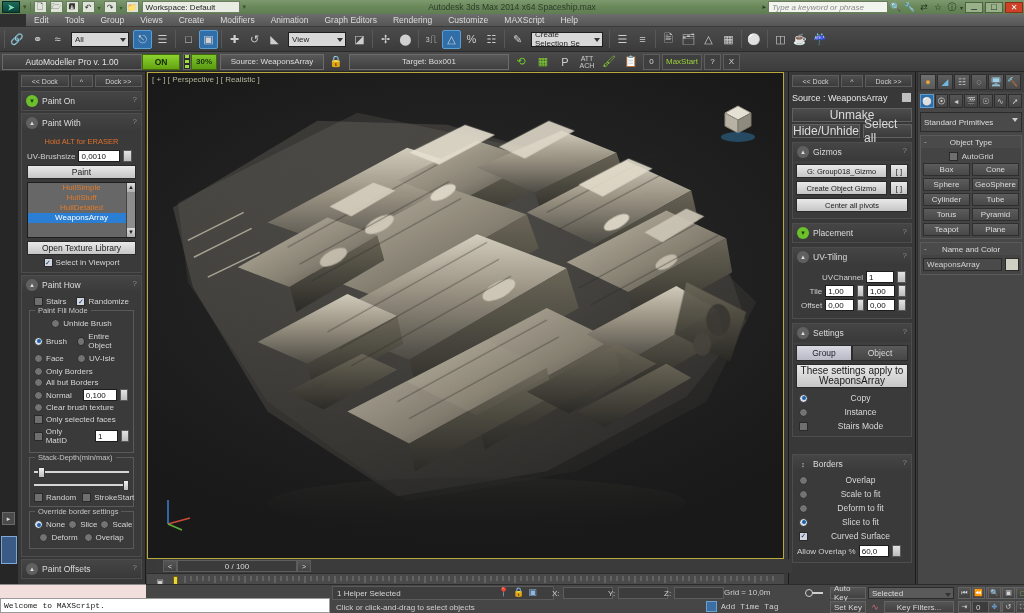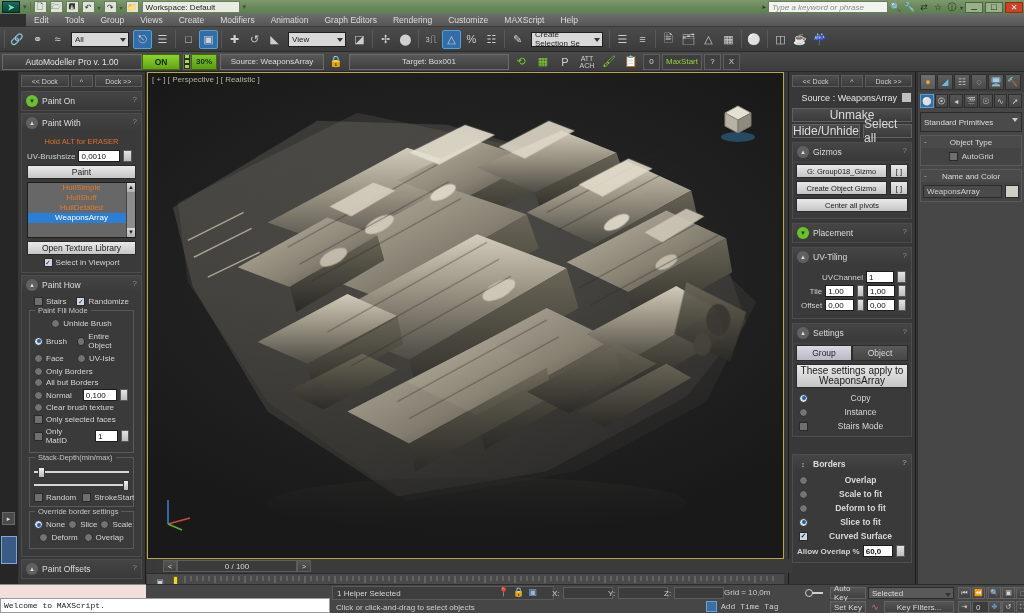--- a/index.html
+++ b/index.html
@@ -188,21 +188,21 @@
     background:
       radial-gradient(ellipse 70% 55% at 50% 42%, #2e2e2e 0%, #232323 45%, #191919 100%);
   }
   .ship{position:absolute;left:0;top:0;width:100%;height:100%;}
   .axis{position:absolute;left:12px;bottom:26px;width:40px;height:40px;}
   
   #rightpanel{
     position:absolute;left:788px;top:72px;width:128px;height:512px;
     background:#383838;border-left:1px solid #1b1b1b;border-right:1px solid #1b1b1b;overflow:hidden;
   }
-  .srcrow{display:flex;align-items:center;justify-content:flex-end;gap:4px;padding:3px;}
+  .srcrow{display:flex;align-items:center;justify-content:space-between;gap:4px;padding:3px;}
   .srcrow .st{font-size:9px;color:#e6e6e6;}
   .pinico{width:11px;height:11px;background:#bfbfbf;border:1px solid #3a3a3a;}
   .rbtn{
     height:14px;margin:2px 3px;background:linear-gradient(#4d4d4d,#3b3b3b);
     border:1px solid #616161;color:#dcdcdc;font-size:12px;
     display:flex;align-items:center;justify-content:center;
   }
   .rsplit{display:flex;gap:3px;margin:2px 3px;}
   .rsplit > .rbtn{flex:1;margin:0;}
   .gizrow{display:flex;gap:3px;margin:3px;}
@@ -308,20 +308,21 @@
     <div class="qa-btn">🗁</div>
     <div class="qa-btn">🖪</div>
     <div class="qa-btn">↶</div>
     <span style="color:#3d4f36;font-size:6px;">▾</span>
     <div class="qa-btn">↷</div>
     <span style="color:#3d4f36;font-size:6px;">▾</span>
     <div class="qa-btn">📁</div>
     <div class="ws-box">Workspace: Default</div>
     <span style="color:#3d4f36;font-size:7px;">▾</span>
   </div>
+  <div class="tb-title">Autodesk 3ds Max  2014 x64     Spaceship.max</div>
   <div class="tb-right">
     <span style="color:#2e3b29;font-size:7px;">▸</span>
     <div class="search-box" title="Type a keyword or phrase">
       <span>Type a keyword or phrase</span>
     </div>
     <span class="tiny-ic">🔍</span>
     <span class="tiny-ic">🔧</span>
     <span class="tiny-ic">⇄</span>
     <span class="tiny-ic">☆</span>
     <span class="tiny-ic">ⓘ</span>
@@ -827,21 +828,21 @@
         <span class="rad"></span>
         <span class="olab">Instance</span>
       </div>
       <div class="optrow">
         <span class="chk"></span>
         <span class="olab">Stairs Mode</span>
       </div>
     </div>
   </div>
 
-  <div class="rollup" style="margin:17px 3px;font-weight:bold;">
+  <div class="rollup" style="margin:17px 3px;">
     <div class="rollhead">
       <span class="circ" style="background:transparent;">↕</span>
       <span class="rl">Borders</span>
       <span class="qm">?</span>
     </div>
     <div style="background:#3a3a3a;padding-bottom:3px;">
       <div class="optrow">
         <span class="rad"></span>
         <span class="olab">Overlap</span>
       </div>
@@ -904,20 +905,32 @@
 
   <div class="cpgroup">
     <div class="cpghead">
       <span class="mn">-</span>
       <span>Object Type</span>
     </div>
     <div class="cpgbody">
       <div class="cpautogrid">
         <span class="chk"></span>
         <span>AutoGrid</span>
+      </div>
+      <div class="cpgrid">
+        <div class="cpbtn">Box</div>
+        <div class="cpbtn">Cone</div>
+        <div class="cpbtn">Sphere</div>
+        <div class="cpbtn">GeoSphere</div>
+        <div class="cpbtn">Cylinder</div>
+        <div class="cpbtn">Tube</div>
+        <div class="cpbtn">Torus</div>
+        <div class="cpbtn">Pyramid</div>
+        <div class="cpbtn">Teapot</div>
+        <div class="cpbtn">Plane</div>
       </div>
     </div>
   </div>
 
   <div class="cpgroup">
     <div class="cpghead">
       <span class="mn">-</span>
       <span>Name and Color</span>
     </div>
     <div class="namerow">

